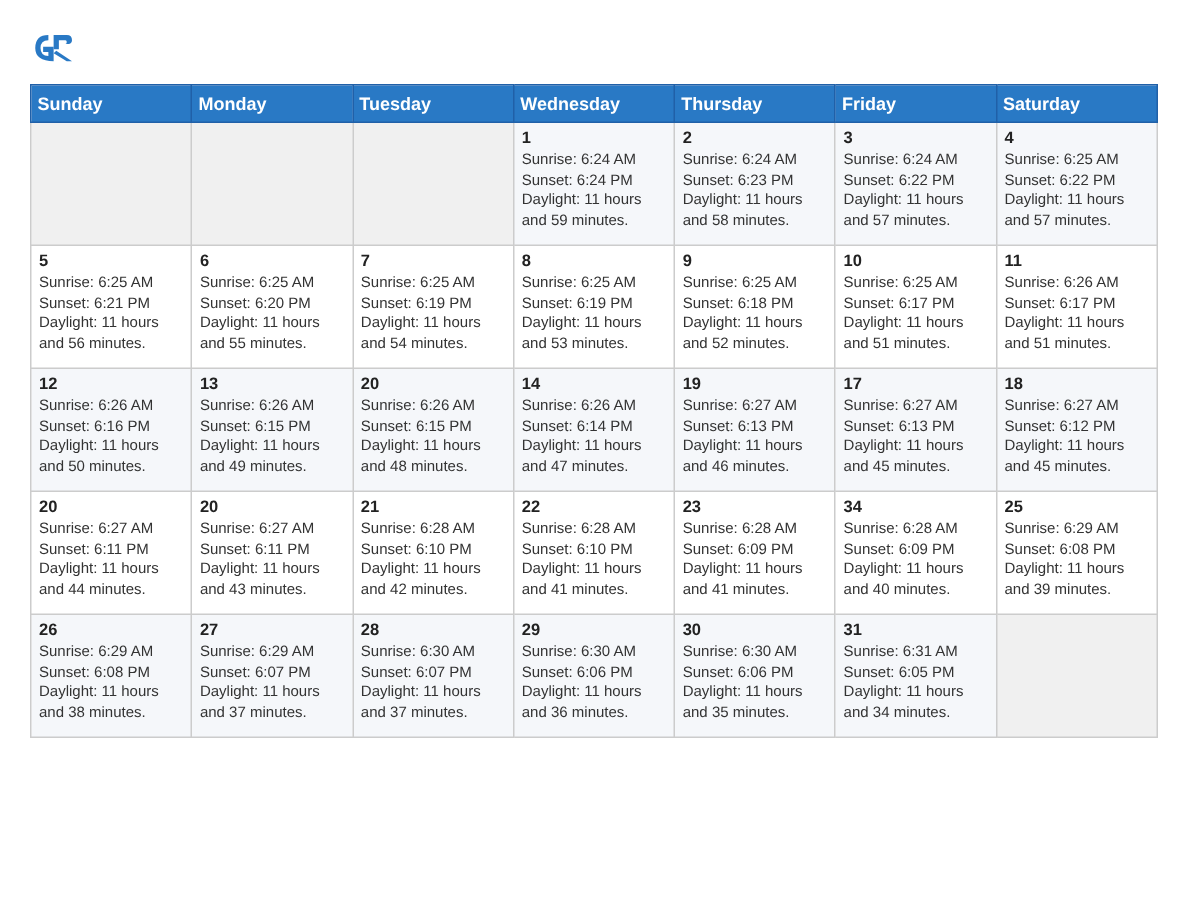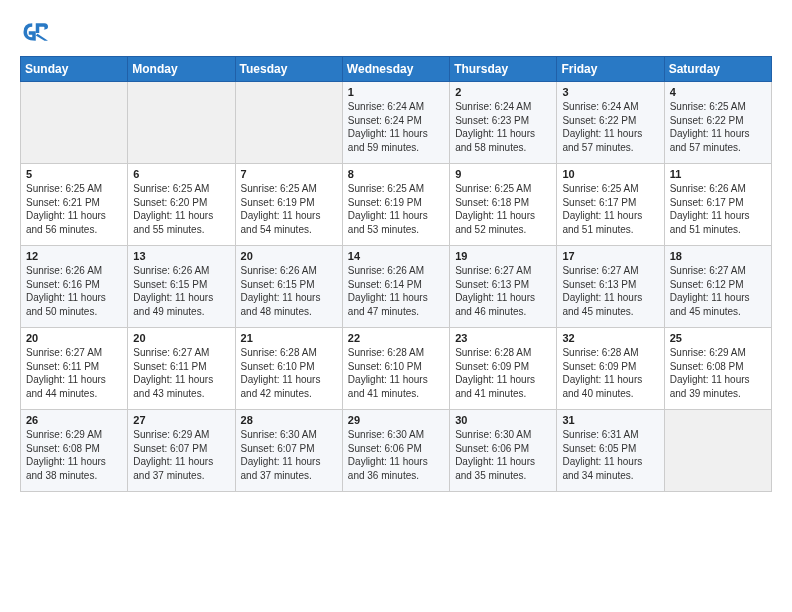--- a/index.html
+++ b/index.html
@@ -230,21 +230,21 @@
           </td>
           <td>
             <span class="day-num">22</span>
             <div class="cell-text">Sunrise: 6:28 AM<br>Sunset: 6:10 PM<br>Daylight: 11 hours<br>and 41 minutes.</div>
           </td>
           <td>
             <span class="day-num">23</span>
             <div class="cell-text">Sunrise: 6:28 AM<br>Sunset: 6:09 PM<br>Daylight: 11 hours<br>and 41 minutes.</div>
           </td>
           <td>
-            <span class="day-num">32</span>
+            <span class="day-num">34</span>
             <div class="cell-text">Sunrise: 6:28 AM<br>Sunset: 6:09 PM<br>Daylight: 11 hours<br>and 40 minutes.</div>
           </td>
           <td>
             <span class="day-num">25</span>
             <div class="cell-text">Sunrise: 6:29 AM<br>Sunset: 6:08 PM<br>Daylight: 11 hours<br>and 39 minutes.</div>
           </td>
         </tr>
         <tr>
           <td>
             <span class="day-num">26</span>

